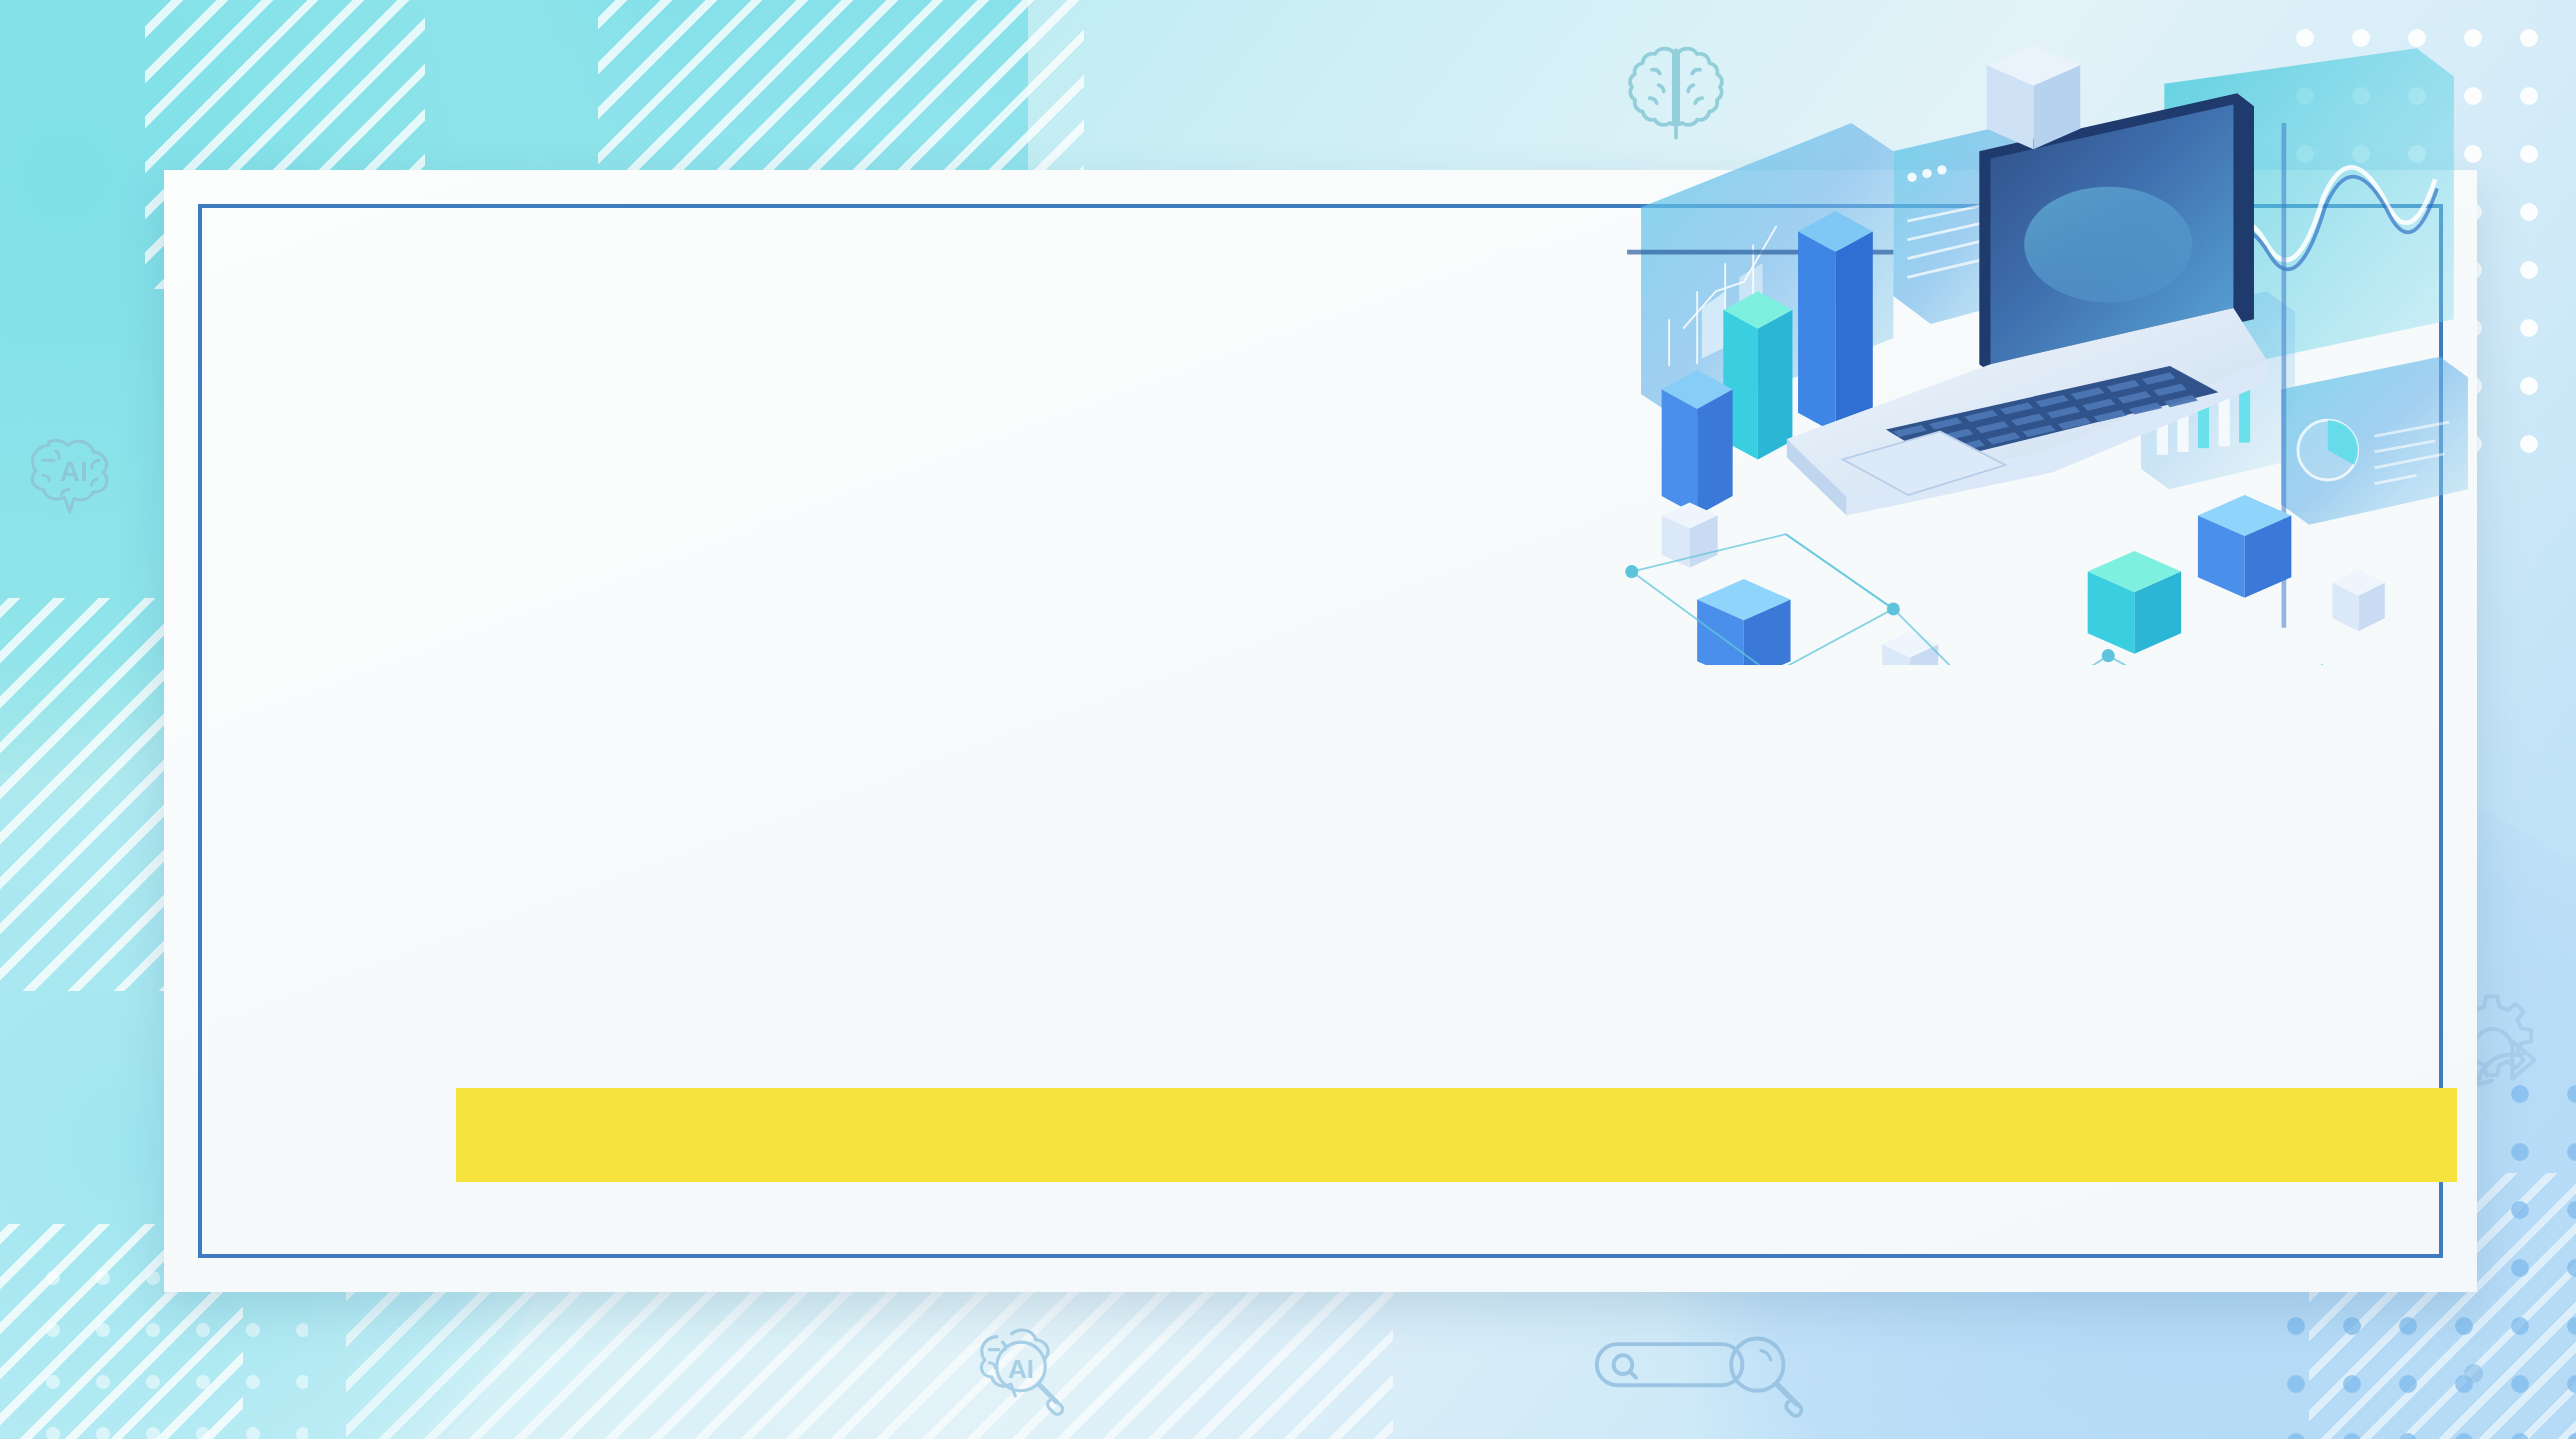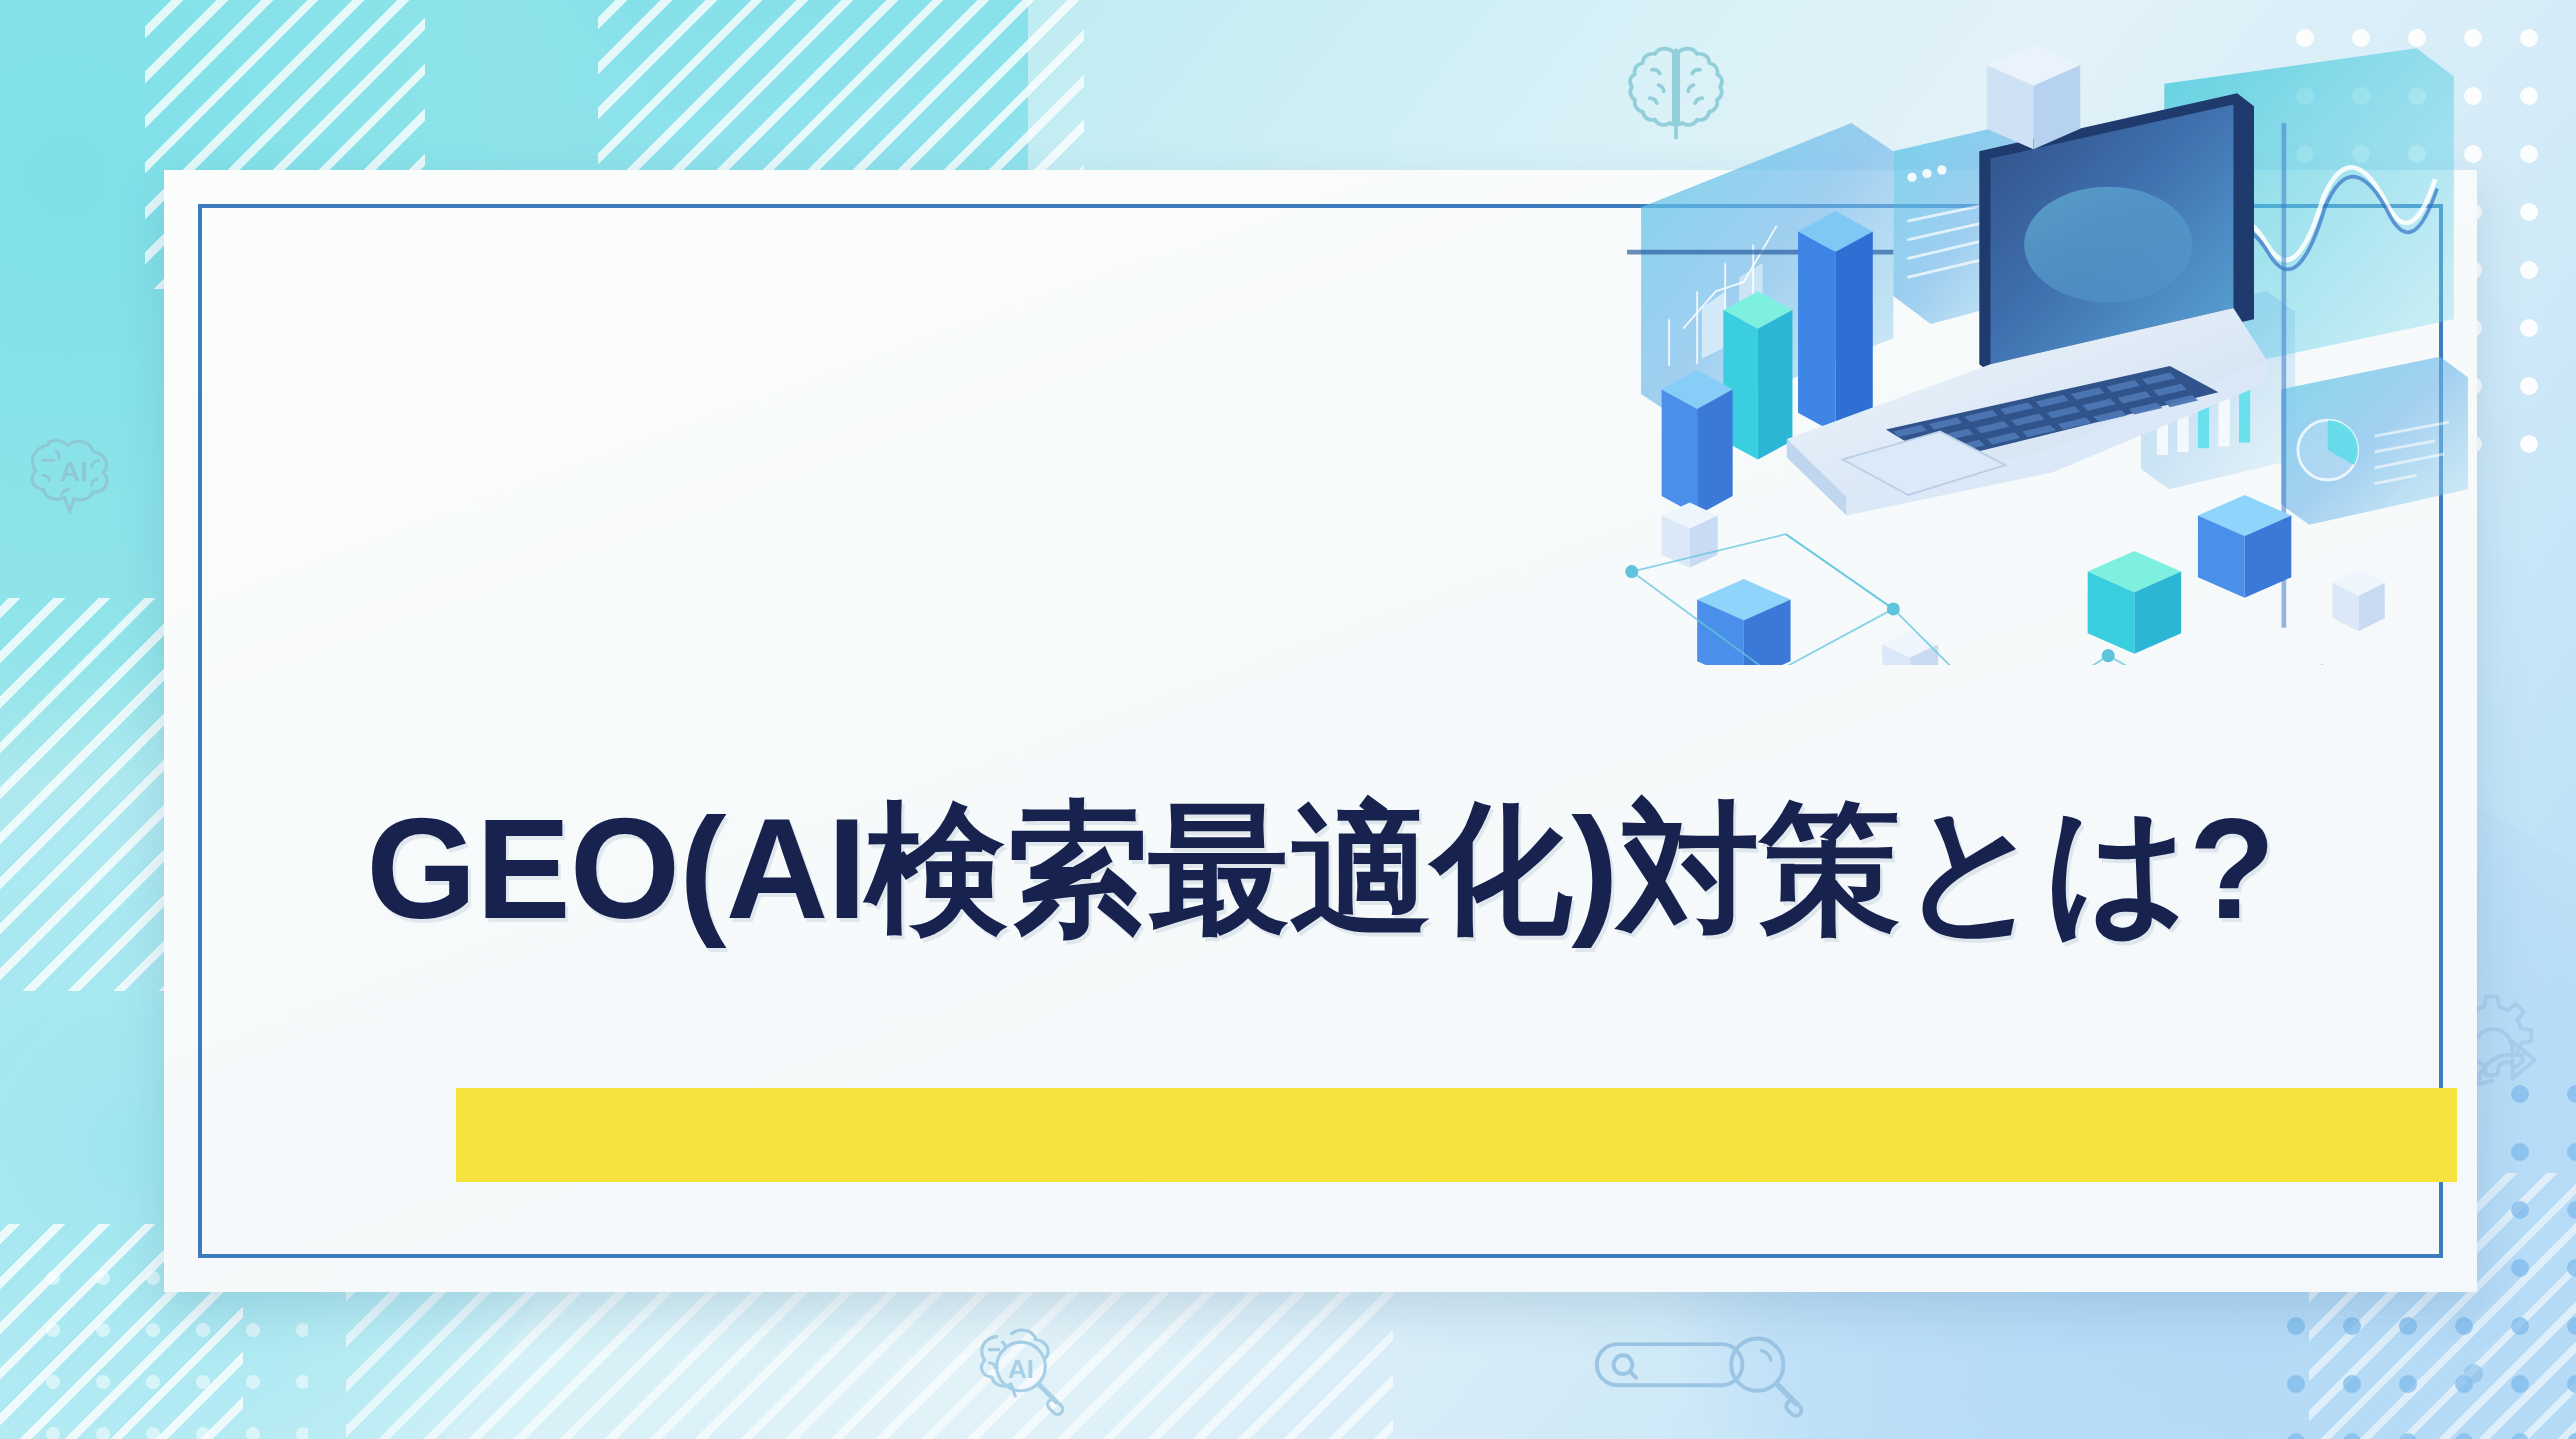--- a/index.html
+++ b/index.html
@@ -397,19 +397,16 @@
           <circle cx="300" cy="640" r="7"></circle>
             <circle cx="420" cy="760" r="7"></circle>
           <circle cx="530" cy="690" r="7"></circle>
             <circle cx="620" cy="740" r="7"></circle>
         </g>
       </svg>
     </div>
 
     <div class="hl-band"></div>
 
-    <div class="title-wrap">
-      <span class="title-line">GEO(AI検索最適化)対策とは?</span>
-    </div>
   </div>
 
 </div>
 
 
 </body></html>

